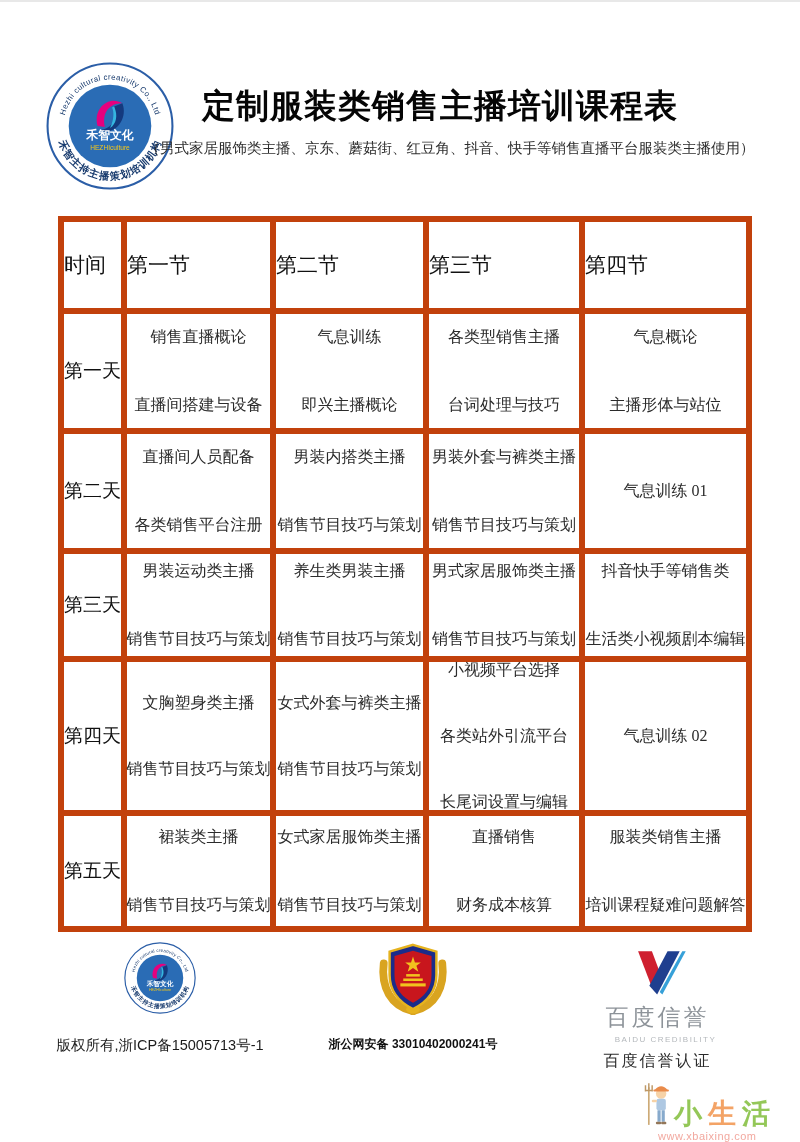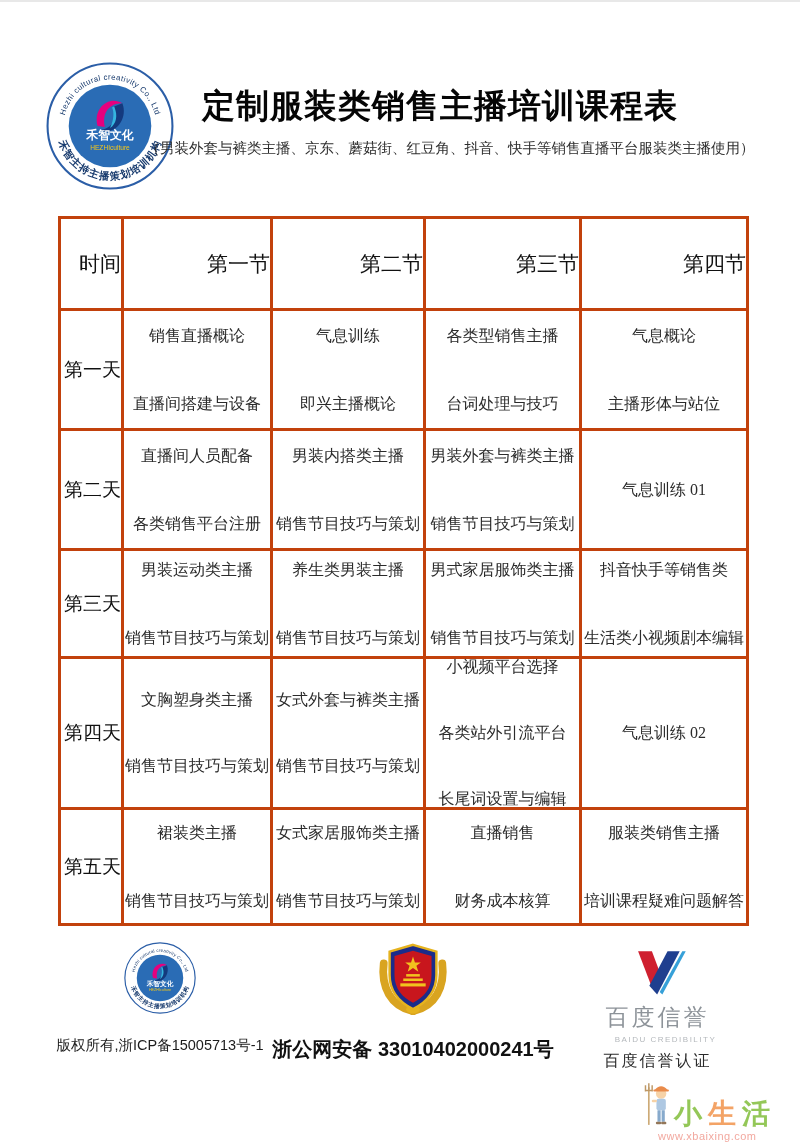--- a/index.html
+++ b/index.html
@@ -15,21 +15,21 @@
     font-size:33px;font-weight:700;color:#050505;letter-spacing:1px;white-space:nowrap;
   }
   .page-subtitle{
     position:absolute;left:130px;top:137px;width:640px;text-align:center;
     font-size:14.5px;color:#2e2e2e;white-space:nowrap;
   }
   
   .schedule-wrap{position:absolute;left:58px;top:214px;width:688px;}
   table.schedule{border-collapse:collapse;width:688px;table-layout:fixed;}
   table.schedule td,table.schedule th{
-    border:3px solid #c2410c;padding:0;vertical-align:middle;text-align:right;
+    border:6px solid #c2410c;padding:0;vertical-align:middle;text-align:left;
     background:#fff;
   }
   tr.r-h{height:92px;}
   tr.r-a{height:120px;}
   tr.r-b{height:120px;}
   tr.r-c{height:108px;}
   tr.r-d{height:136px;}
   tr.r-e{height:116px;}
   th.col-head{font-size:21px;font-weight:500;color:#111;}
   td.day-cell{font-size:19px;font-weight:500;color:#111;}
@@ -42,21 +42,21 @@
   .course-line:empty{display:none;}
   
   .footer-block{
     position:absolute;display:flex;flex-direction:column;align-items:center;
     font-family:"Liberation Sans","DejaVu Sans",sans-serif;
   }
   .fb-copyright{left:60px;top:940px;width:200px;}
   .fb-police{left:308px;top:936px;width:210px;}
   .fb-baidu{left:575px;top:944px;width:165px;}
   .copyright-text{margin-top:22px;font-size:14.5px;color:#1c1c1c;white-space:nowrap;}
-  .police-record-text{margin-top:20px;font-size:20px;font-weight:700;color:#111;white-space:nowrap;}
+  .police-record-text{margin-top:20px;font-size:12px;font-weight:700;color:#111;white-space:nowrap;}
   .baidu-name{margin-top:4px;font-size:23px;color:#8d9399;letter-spacing:3px;}
   .baidu-en{margin-top:2px;font-size:8px;color:#b4b8bc;letter-spacing:1.5px;padding-left:16px;}
   .baidu-cert{margin-top:7px;font-size:16px;color:#2b2b2b;letter-spacing:2px;}
   
   .watermark{position:absolute;left:644px;top:1078px;width:152px;opacity:.92;}
   .wm-row{display:flex;align-items:flex-end;}
   .wm-chars{display:flex;margin-left:2px;}
   .wm-char{
     font-family:"Liberation Sans","DejaVu Sans",sans-serif;font-weight:700;
     font-size:28px;line-height:1;margin-right:6px;
@@ -123,21 +123,21 @@
     <rect x="7" y="19" width="5" height="2.4" rx="1.2" fill="#f6cfa0"></rect>
   </symbol>
 </svg>
 
 <div class="page">
 
   <svg class="header-logo" width="128" height="128">
     <use href="#hezhi-logo" width="128" height="128"></use>
   </svg>
   <div class="page-title">定制服装类销售主播培训课程表</div>
-  <div class="page-subtitle">（男装外套与裤类主播、京东、蘑菇街、红豆角、抖音、快手等销售直播平台服装类主播使用）</div>
+  <div class="page-subtitle">（男式家居服饰类主播、京东、蘑菇街、红豆角、抖音、快手等销售直播平台服装类主播使用）</div>
 
   <div class="schedule-wrap">
     <table class="schedule">
       <colgroup>
         <col style="width:63px">
           <col style="width:149px">
           <col style="width:153px">
           <col style="width:156px">
           <col style="width:167px">
       </colgroup>

